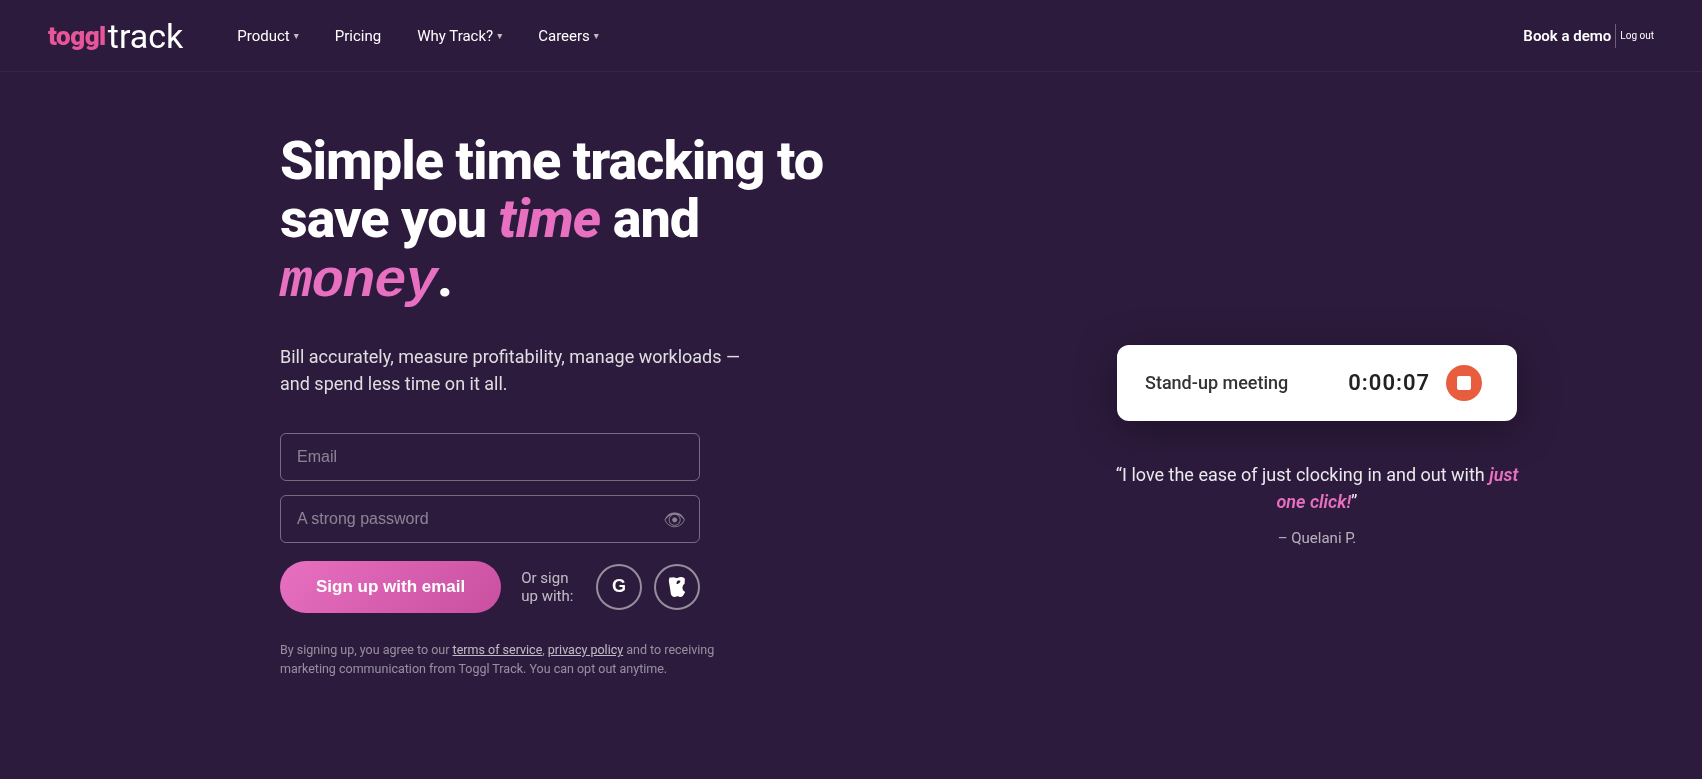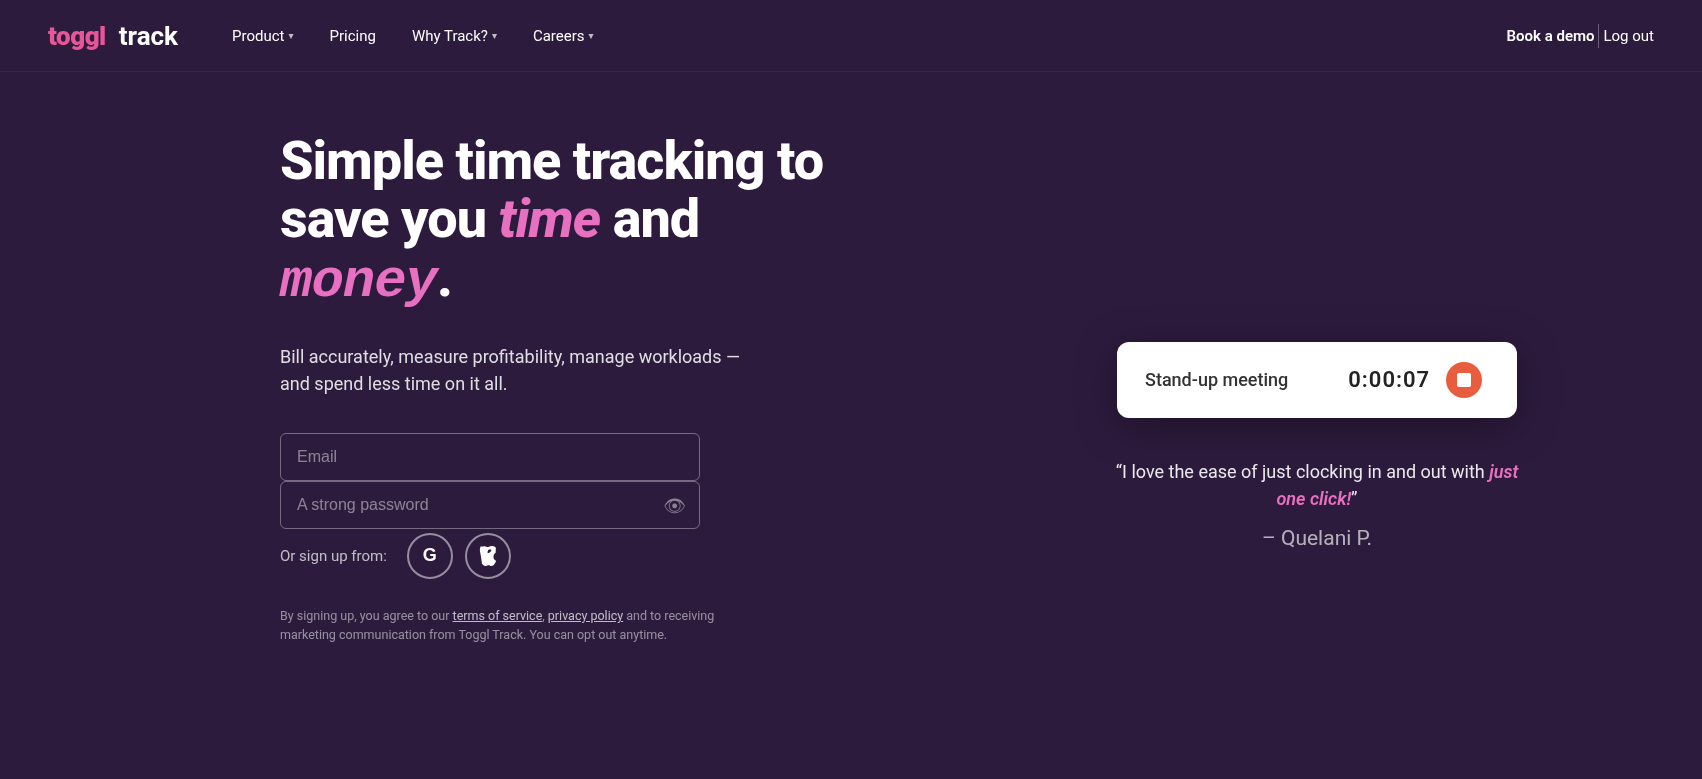--- a/index.html
+++ b/index.html
@@ -27,24 +27,24 @@
       margin-right: 40px;
       gap: 0px;
     }
     .logo-toggl {
       font-size: 26px;
       font-weight: 900;
       color: #e8569a;
       letter-spacing: -0.5px;
     }
     .logo-track {
-      font-size: 26px;
-      font-weight: 700;
-      color: #fff;
-      margin-left: 13px;
+      font-size: 34px;
+      font-weight: 400;
+      color: #fff;
+      margin-left: 2px;
     }
     .nav-links {
       display: flex;
       align-items: center;
       gap: 8px;
       flex: 1;
     }
     .nav-link {
       color: #fff;
       text-decoration: none;
@@ -74,21 +74,21 @@
     }
     .nav-book-demo {
       color: #fff;
       font-size: 15px;
       font-weight: 600;
       text-decoration: none;
       cursor: pointer;
     }
     .nav-logout {
       color: #fff;
-      font-size: 15px;
+      font-size: 10px;
       font-weight: 400;
       text-decoration: none;
       cursor: pointer;
     }
 
     
     .hero {
       display: flex;
       padding: 60px 48px 40px 280px;
       min-height: 707px;
@@ -118,20 +118,21 @@
     .hero-subtext {
       font-size: 18px;
       line-height: 1.5;
       color: rgba(255,255,255,0.85);
       margin-bottom: 36px;
       max-width: 480px;
     }
     .hero-form {
       display: flex;
       flex-direction: column;
+      gap: 14px;
       max-width: 420px;
     }
     .form-input {
       background: transparent;
       border: 1.5px solid rgba(255,255,255,0.35);
       border-radius: 6px;
       padding: 14px 16px;
       color: #fff;
       font-size: 16px;
       outline: none;
@@ -268,21 +269,21 @@
       line-height: 1.5;
       color: rgba(255,255,255,0.9);
     }
     .testimonial-text .highlight {
       color: #e870c0;
       font-style: italic;
       font-weight: 600;
     }
     .testimonial-author {
       margin-top: 14px;
-      font-size: 21px;
+      font-size: 15px;
       color: rgba(255,255,255,0.65);
     }
   </style>
 </head>
 <body>
 
 <nav>
   <div class="nav-logo">
     <span class="logo-toggl">toggl</span>
     <span class="logo-track">track</span>
@@ -322,21 +323,22 @@
     </h1>
     <p class="hero-subtext">Bill accurately, measure profitability, manage workloads — and spend less time on it all.</p>
 
     <div class="hero-form">
       <input class="form-input" type="email" placeholder="Email" style="">
       <div class="password-wrapper">
         <input class="form-input" type="password" placeholder="A strong password" style="">
         <span class="eye-icon">👁</span>
       </div>
       <div class="form-actions">
-        <span class="or-text">Or sign up from:</span>
+        <button class="btn-signup">Sign up with email</button>
+        <span class="or-text">Or sign up with:</span>
         <div class="social-buttons">
           <button class="social-btn">G</button>
           <button class="social-btn">
             <svg width="18" height="20" viewBox="0 0 814 1000" fill="white" xmlns="http://www.w3.org/2000/svg">
               <path d="M788.1 340.9c-5.8 4.5-108.2 62.2-108.2 190.5 0 148.4 130.3 200.9 134.2 202.2-.6 3.2-20.7 71.9-68.7 141.9-42.8 61.6-87.5 123.1-155.5 123.1s-85.5-39.5-164-39.5c-76 0-103.7 40.8-165.9 40.8s-105-57.8-155.5-127.4C46 405.5 0 293.1 0 181c0-62.5 14.6-124.4 43.5-174.6C78.1 44.6 148.1 7 226.5 7c75.3 0 127.4 48.3 170.7 48.3 43.5 0 111.5-53 200.1-53 32.2 0 133.7 3.2 203.3 80.7zm-125.7-83.5c-40.8-47.9-98.1-82.5-162.7-82.5-24.4 0-48.9 5.8-71.9 19.4C403.4 207.3 386 263.4 386 313.9c0 13.3 2.6 27.3 3.2 31.9 3.2.6 8.4.6 13.6.6 52.4 0 105.6-28.7 139.7-76.5 17-23.8 31.9-57.1 39.5-88.4.7 0 .7.6 1.3.6z"></path>
             </svg>
           </button>
         </div>
       </div>
     </div>

